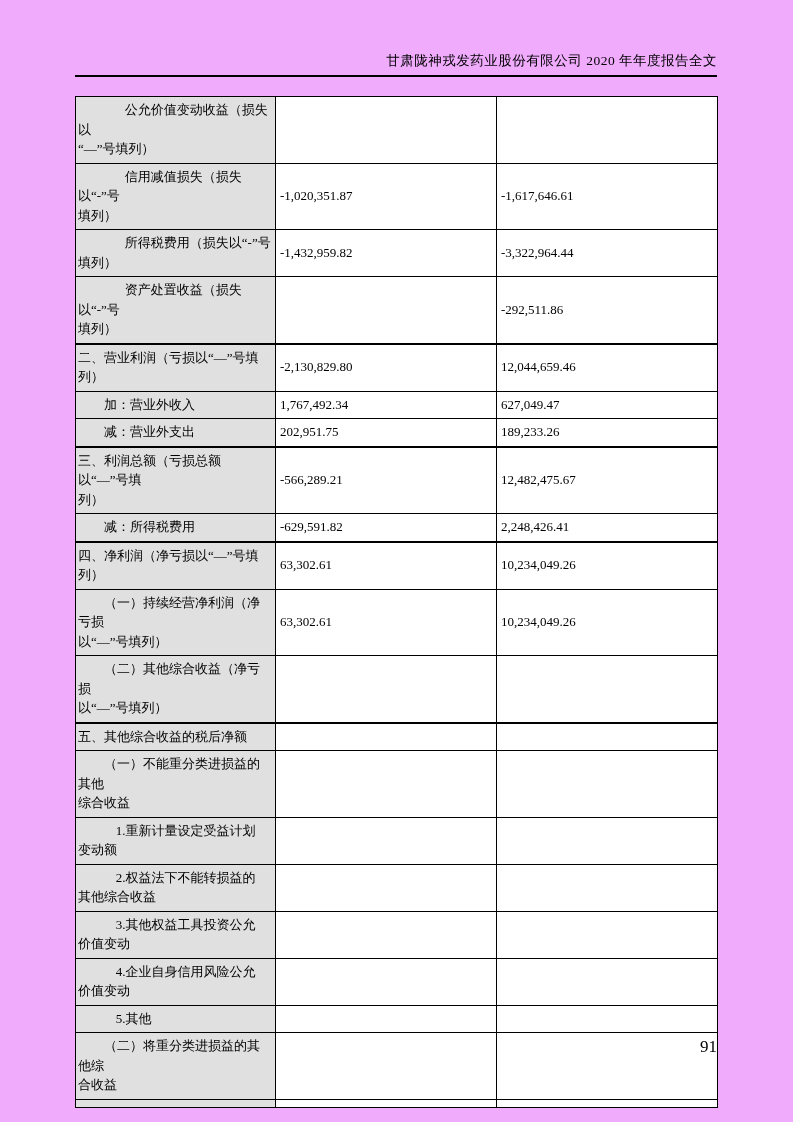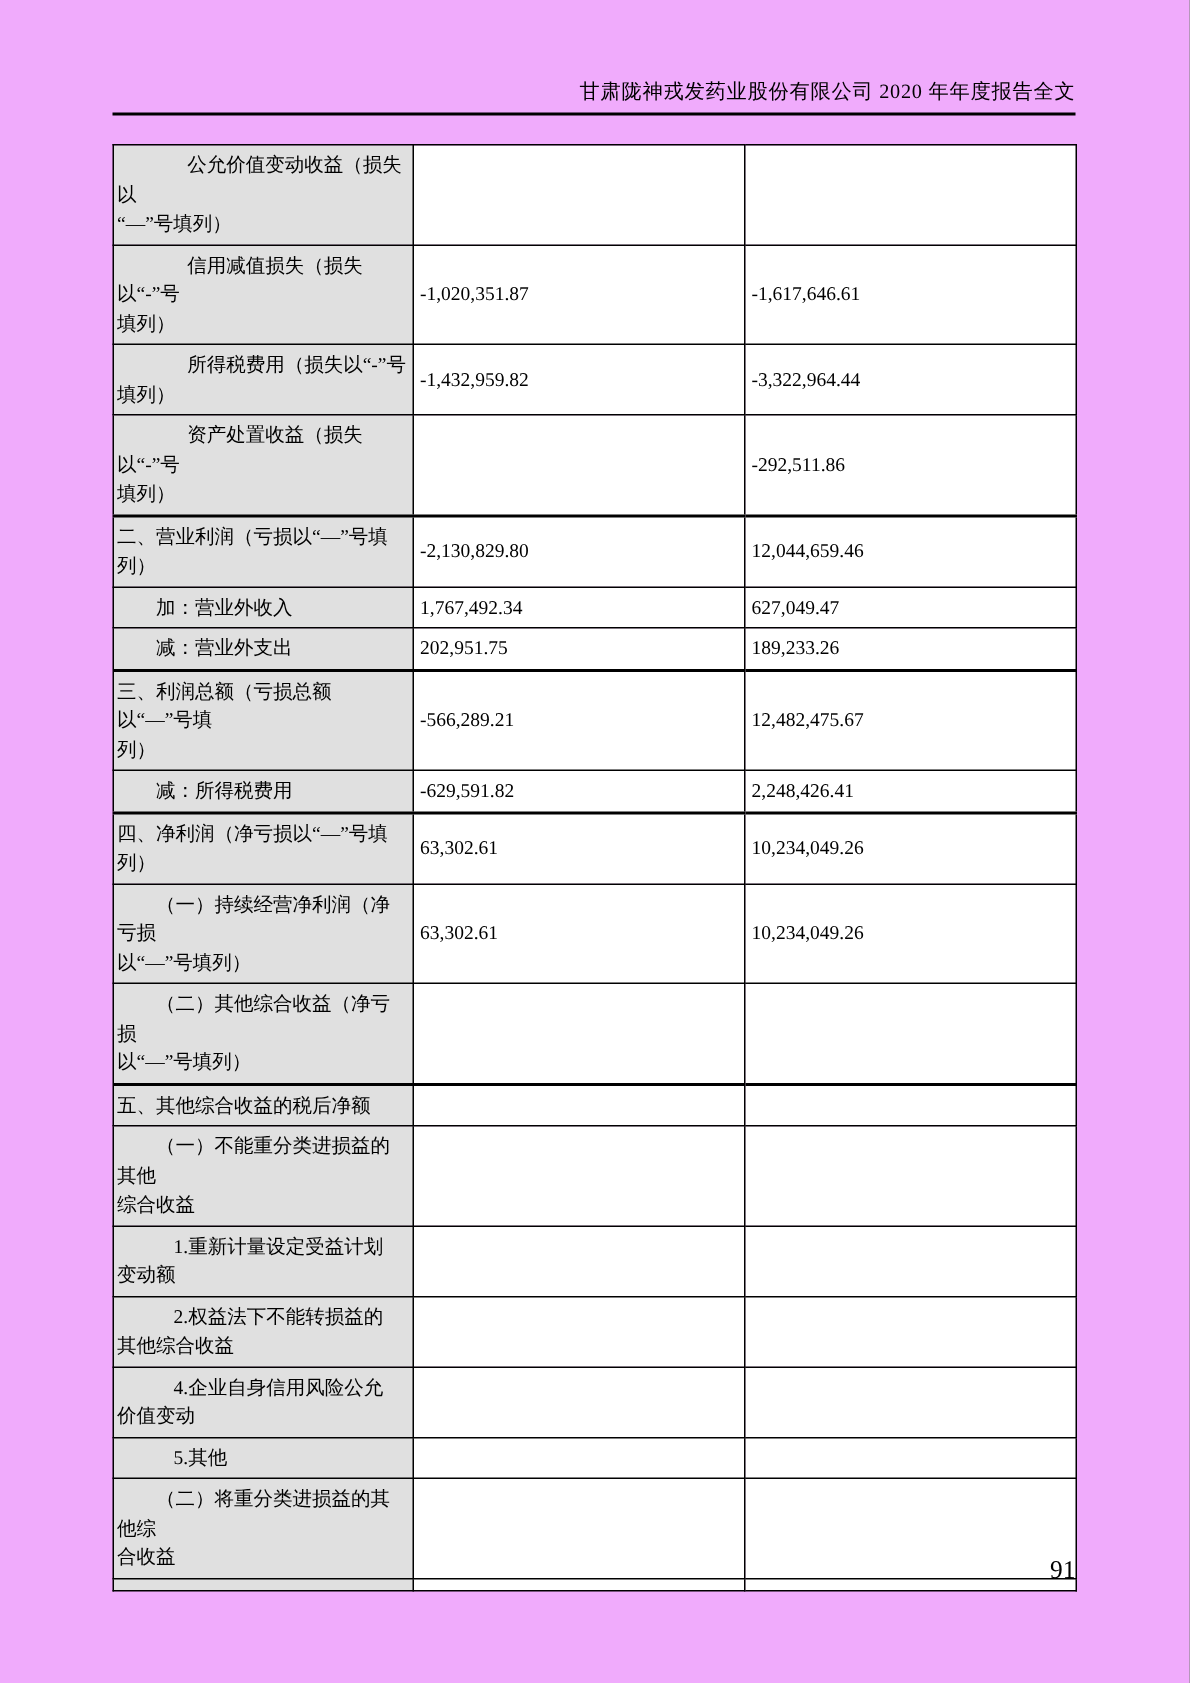--- a/index.html
+++ b/index.html
@@ -203,20 +203,28 @@
         <tr>
           <td class="label-cell">
             <span class="lbl-line" style="text-indent: 2.9em;">2.权益法下不能转损益的</span>
             <span class="lbl-line">其他综合收益</span>
           </td>
           <td class="value-cell"></td>
           <td class="value-cell"></td>
         </tr>
         <tr>
           <td class="label-cell">
+            <span class="lbl-line" style="text-indent: 2.9em;">3.其他权益工具投资公允</span>
+            <span class="lbl-line">价值变动</span>
+          </td>
+          <td class="value-cell"></td>
+          <td class="value-cell"></td>
+        </tr>
+        <tr>
+          <td class="label-cell">
             <span class="lbl-line" style="text-indent: 2.9em;">4.企业自身信用风险公允</span>
             <span class="lbl-line">价值变动</span>
           </td>
           <td class="value-cell"></td>
           <td class="value-cell"></td>
         </tr>
         <tr>
           <td class="label-cell">
             <span class="lbl-line" style="text-indent: 2.9em;">5.其他</span>
           </td>

